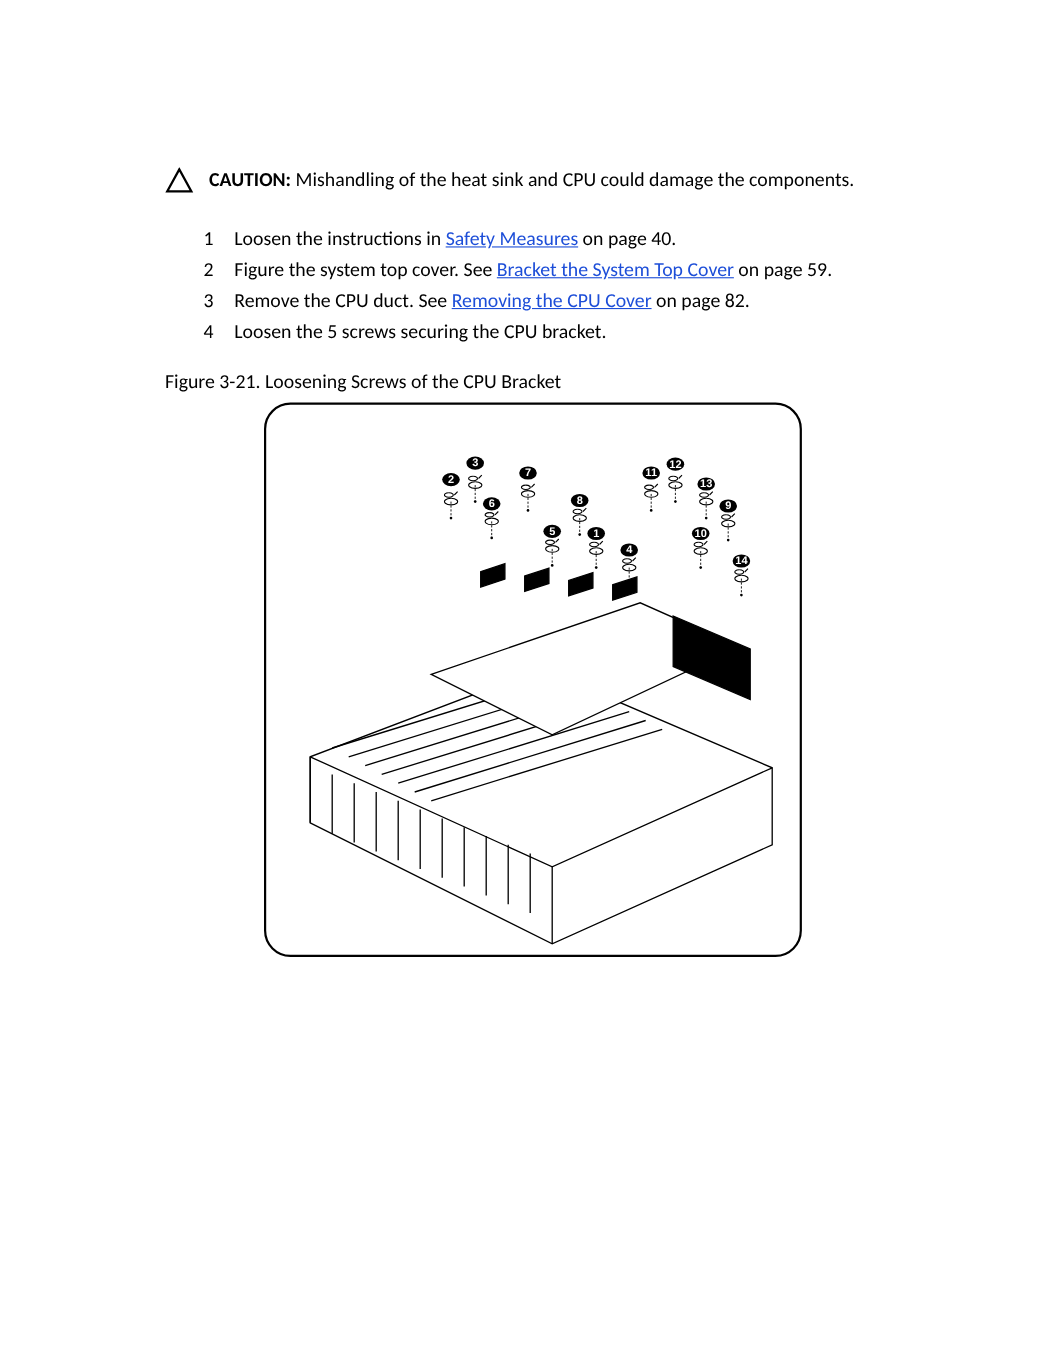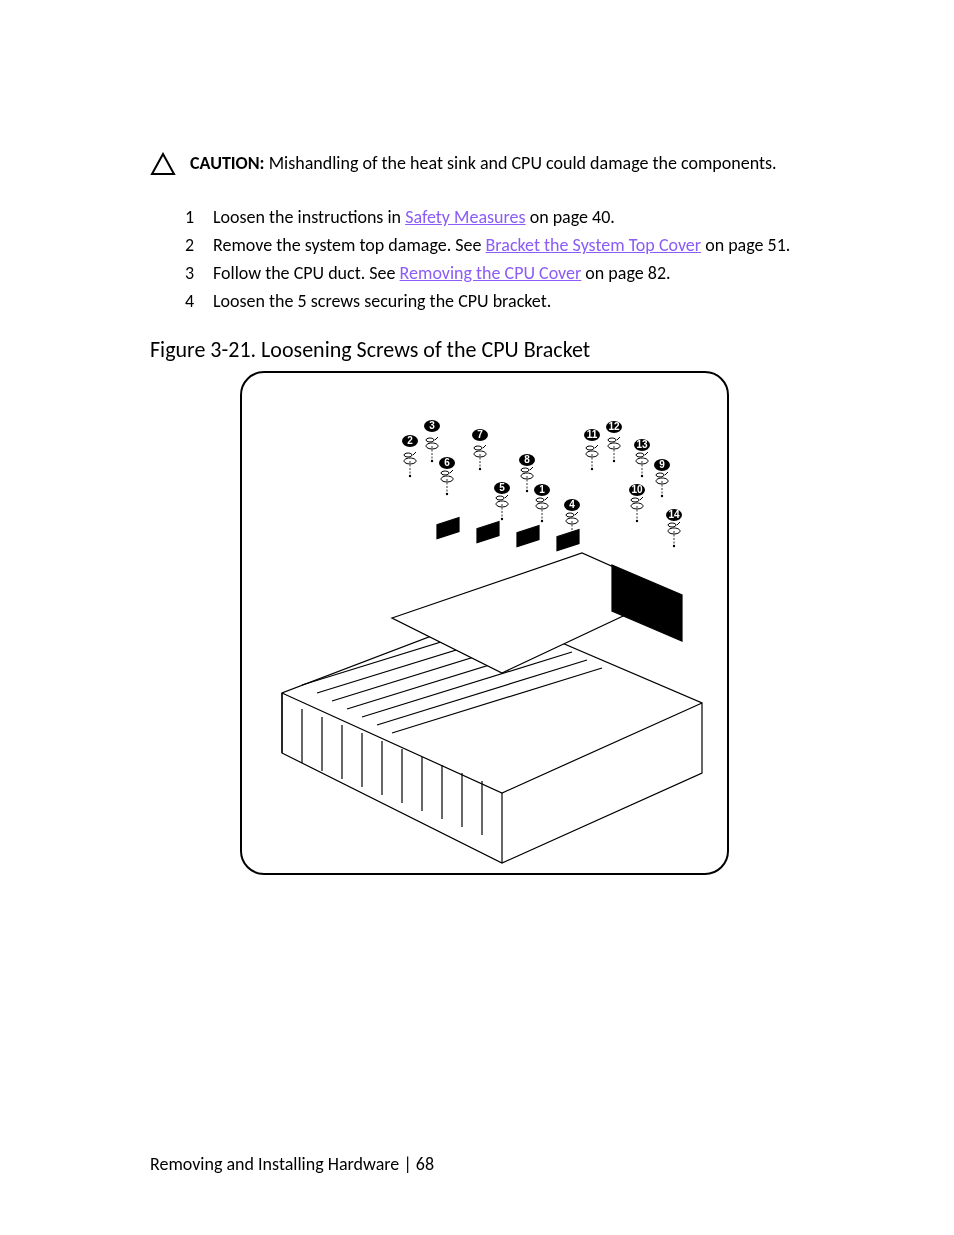--- a/index.html
+++ b/index.html
@@ -55,25 +55,25 @@
     line-height: 1.55;
     margin: 0;
   }
   ol.steps > li::before {
     content: counter(step);
     position: absolute;
     left: 0;
     top: 0;
   }
   a.link {
-    color: #8b5cf6;
+    color: #1d4ed8;
     text-decoration: underline;
   }
   .figure-label {
-    font-size: 22px;
+    font-size: 18px;
     margin-top: 20px;
     margin-bottom: 8px;
   }
   .figure-box {
     width: 485px;
     height: 500px;
     border: 2px solid #000;
     border-radius: 24px;
     margin: 0 0 0 90px;
     position: relative;
@@ -105,24 +105,24 @@
     <div class="caution-text">
       <span class="lead">CAUTION:</span><span> Mishandling of the heat sink and CPU could damage the components.</span>
     </div>
   </div>
 
   <ol class="steps">
     <li>
       <span>Loosen the instructions in </span><a href="#" class="link">Safety Measures</a><span> on page 40.</span>
     </li>
     <li>
-      <span>Remove the system top damage. See </span><a href="#" class="link">Bracket the System Top Cover</a><span> on page 51.</span>
-    </li>
-    <li>
-      <span>Follow the CPU duct. See </span><a href="#" class="link">Removing the CPU Cover</a><span> on page 82.</span>
+      <span>Figure the system top cover. See </span><a href="#" class="link">Bracket the System Top Cover</a><span> on page 59.</span>
+    </li>
+    <li>
+      <span>Remove the CPU duct. See </span><a href="#" class="link">Removing the CPU Cover</a><span> on page 82.</span>
     </li>
     <li>
       <span>Loosen the 5 screws securing the CPU bracket.</span>
     </li>
   </ol>
 
   <div class="figure-label">Figure 3-21. Loosening Screws of the CPU Bracket</div>
 
   <div class="figure-box">
     <svg viewBox="0 0 485 500">
@@ -238,17 +238,14 @@
         <use href="#badge" x="420" y="92"></use>
           <text x="420" y="95" text-anchor="middle" fill="#fff">9</text>
 
         <use href="#screw" x="432" y="155"></use>
         <use href="#badge" x="432" y="142"></use>
           <text x="432" y="145" text-anchor="middle" fill="#fff">14</text>
       </g>
     </svg>
   </div>
 
-  <div class="footer">
-    <span>Removing and Installing Hardware</span><span> | </span><span>68</span>
-  </div>
 
 </div>
 
 </body></html>

